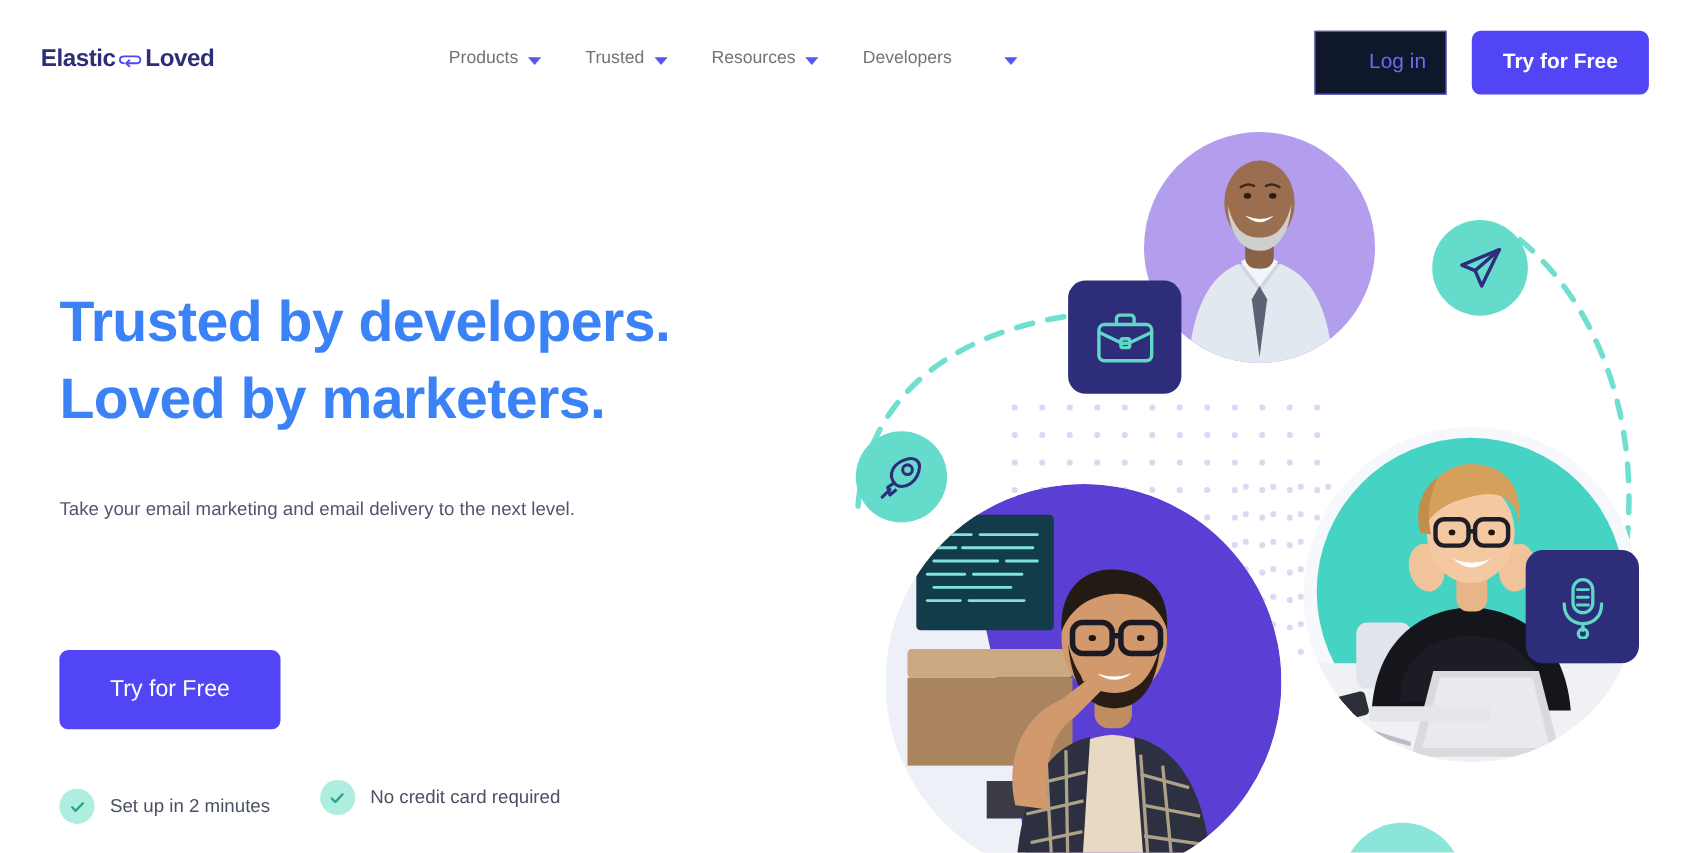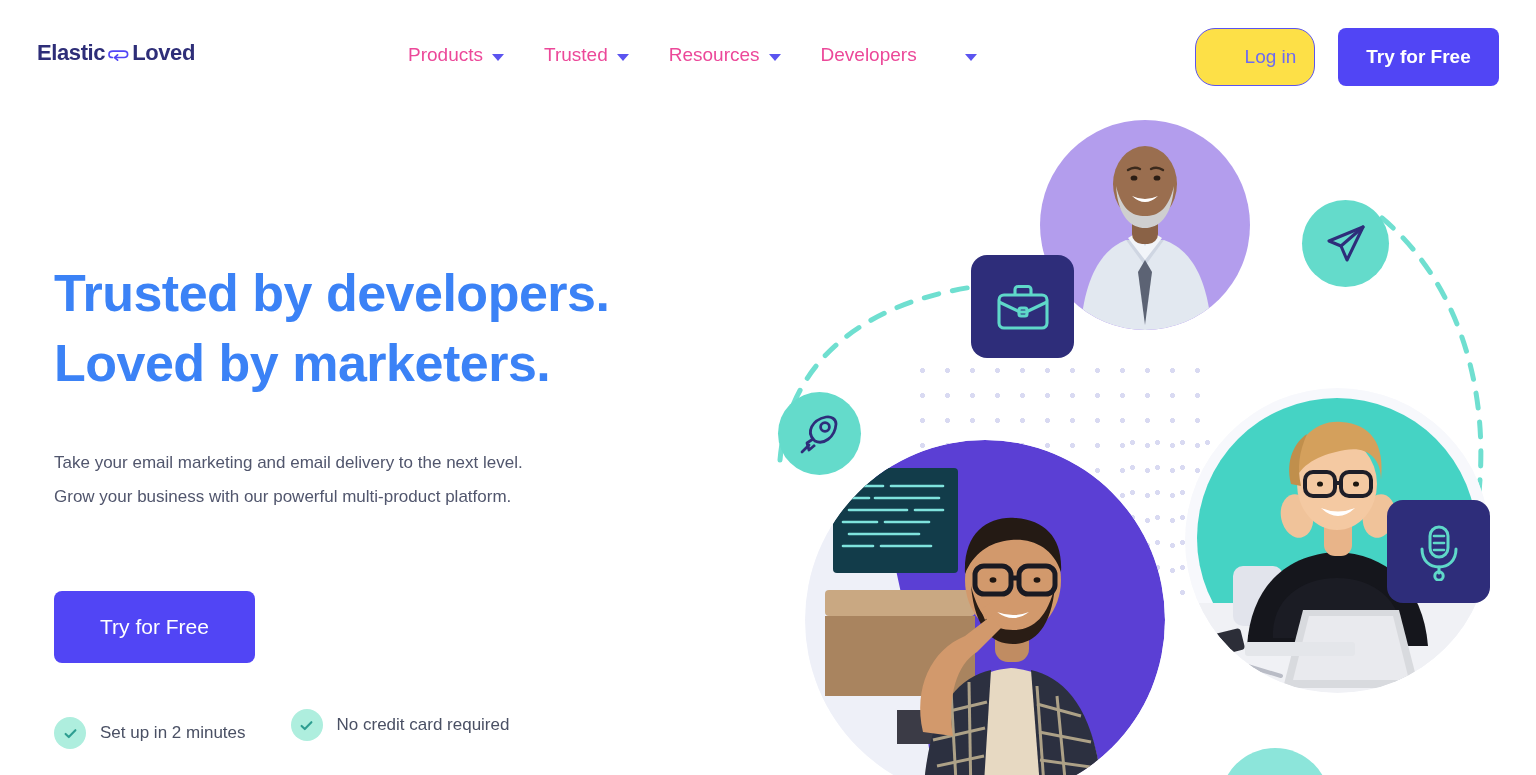--- a/index.html
+++ b/index.html
@@ -54,44 +54,44 @@
     display: flex;
     align-items: center;
     gap: 0px;
   }
   .nav-item {
     display: flex;
     align-items: center;
     gap: 9px;
     margin-right: 40px;
     cursor: pointer;
-    font-size: 19px;
-    color: #ec4899;
+    font-size: 16px;
+    color: #737373;
     white-space: nowrap;
     justify-content: flex-end;
   }
   .nav-item:last-child { margin-right: 0; gap: 48px; }
   .caret {
     width: 0; height: 0;
     border-left: 6px solid transparent;
     border-right: 6px solid transparent;
     border-top: 7px solid #5b54f0;
     position: relative;
     top: 2px;
   }
 
   .btn-login {
     position: absolute;
     left: 1195px;
     top: 28px;
     width: 120px;
     height: 58px;
     border: 1.5px solid #5b54f0;
-    border-radius: 20px;
-    background: #fde047;
+    border-radius: 0;
+    background: #0f172a;
     color: #6d6af2;
     font-size: 19px;
     font-family: "Liberation Sans", sans-serif;
     cursor: pointer;
     display: flex;
     align-items: center;
     justify-content: center;
     padding-left: 31px;
   }
 
@@ -280,21 +280,20 @@
   <button class="btn-try-header">Try for Free</button>
 </div>
 
 <div class="hero-copy">
   <h1 class="headline">
     <div>Trusted by developers.</div>
     <div>Loved by marketers.</div>
   </h1>
   <p class="subcopy">
     <span>Take your email marketing and email delivery to the next level.</span><br>
-    <span>Grow your business with our powerful multi-product platform.</span>
   </p>
 </div>
 
 <button class="btn-try-hero">Try for Free</button>
 
 <div class="perks">
   <div class="perk">
     <span class="check-circle">
       <svg width="17" height="17" viewBox="0 0 17 17">
         <path d="M3.6 8.9 L6.8 12.1 L13.4 5.2" fill="none" stroke="#2e9e91" stroke-width="2.1" stroke-linecap="round" stroke-linejoin="round"></path>

